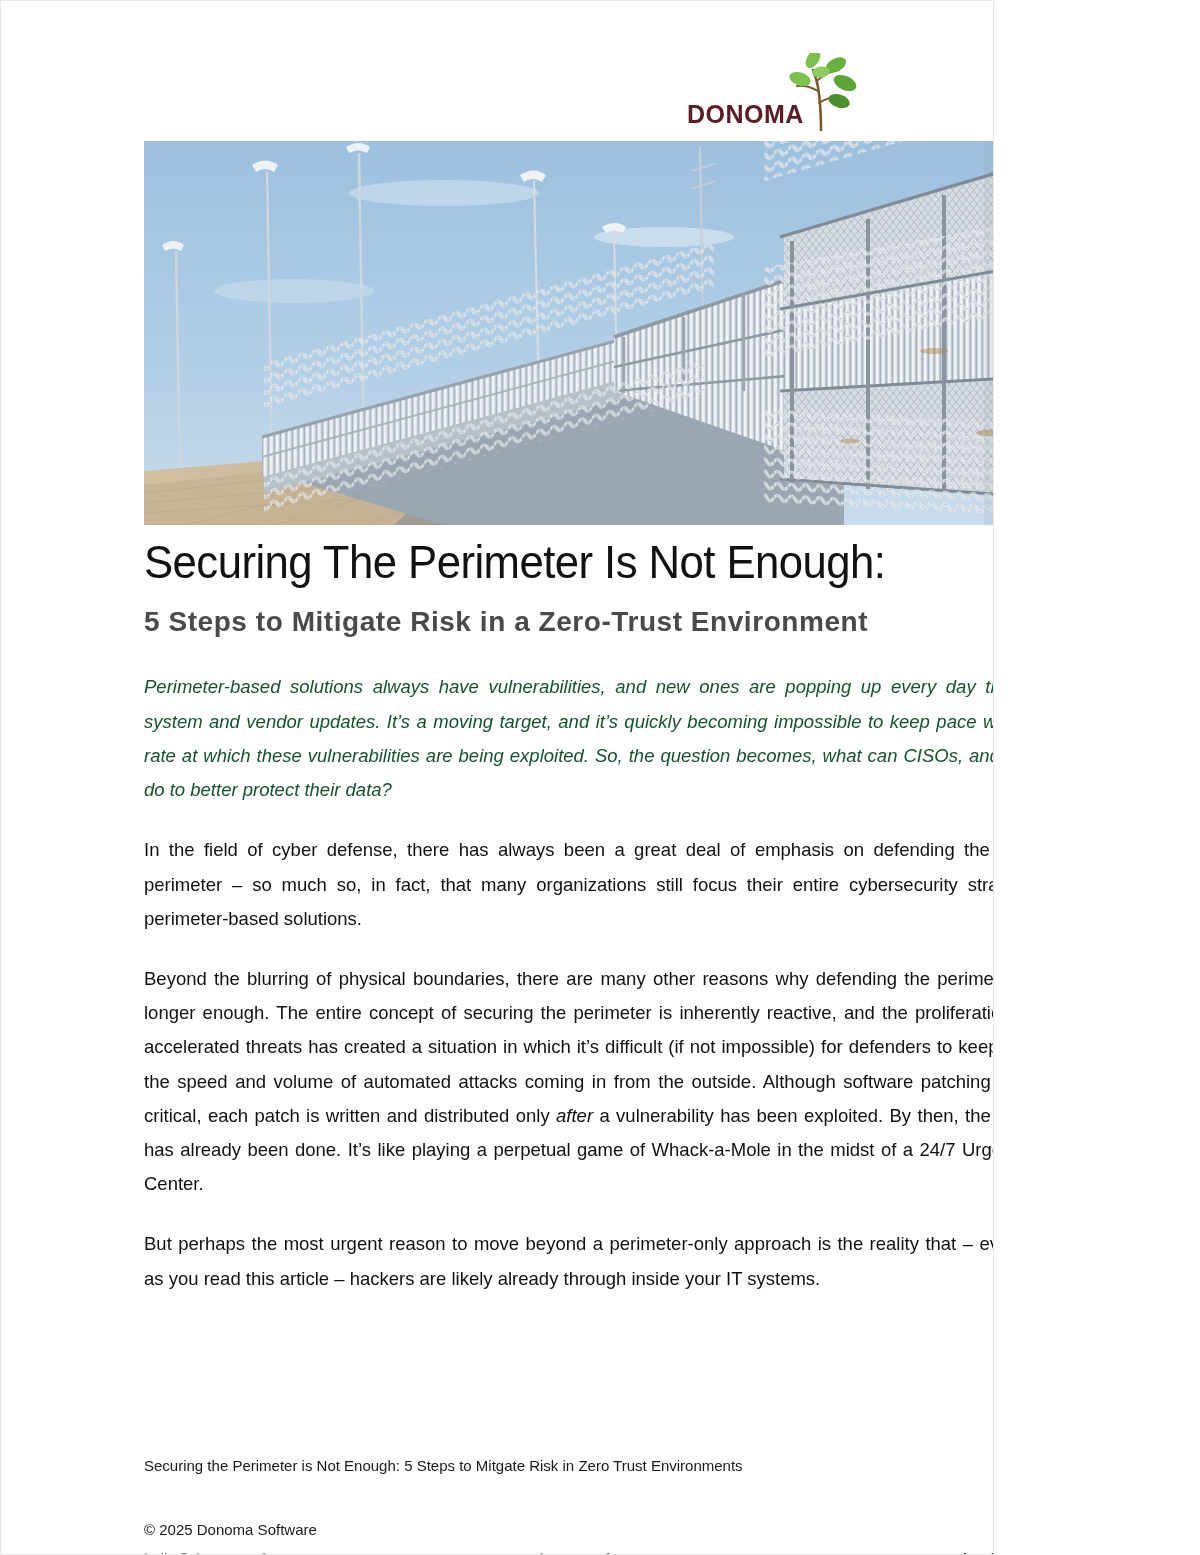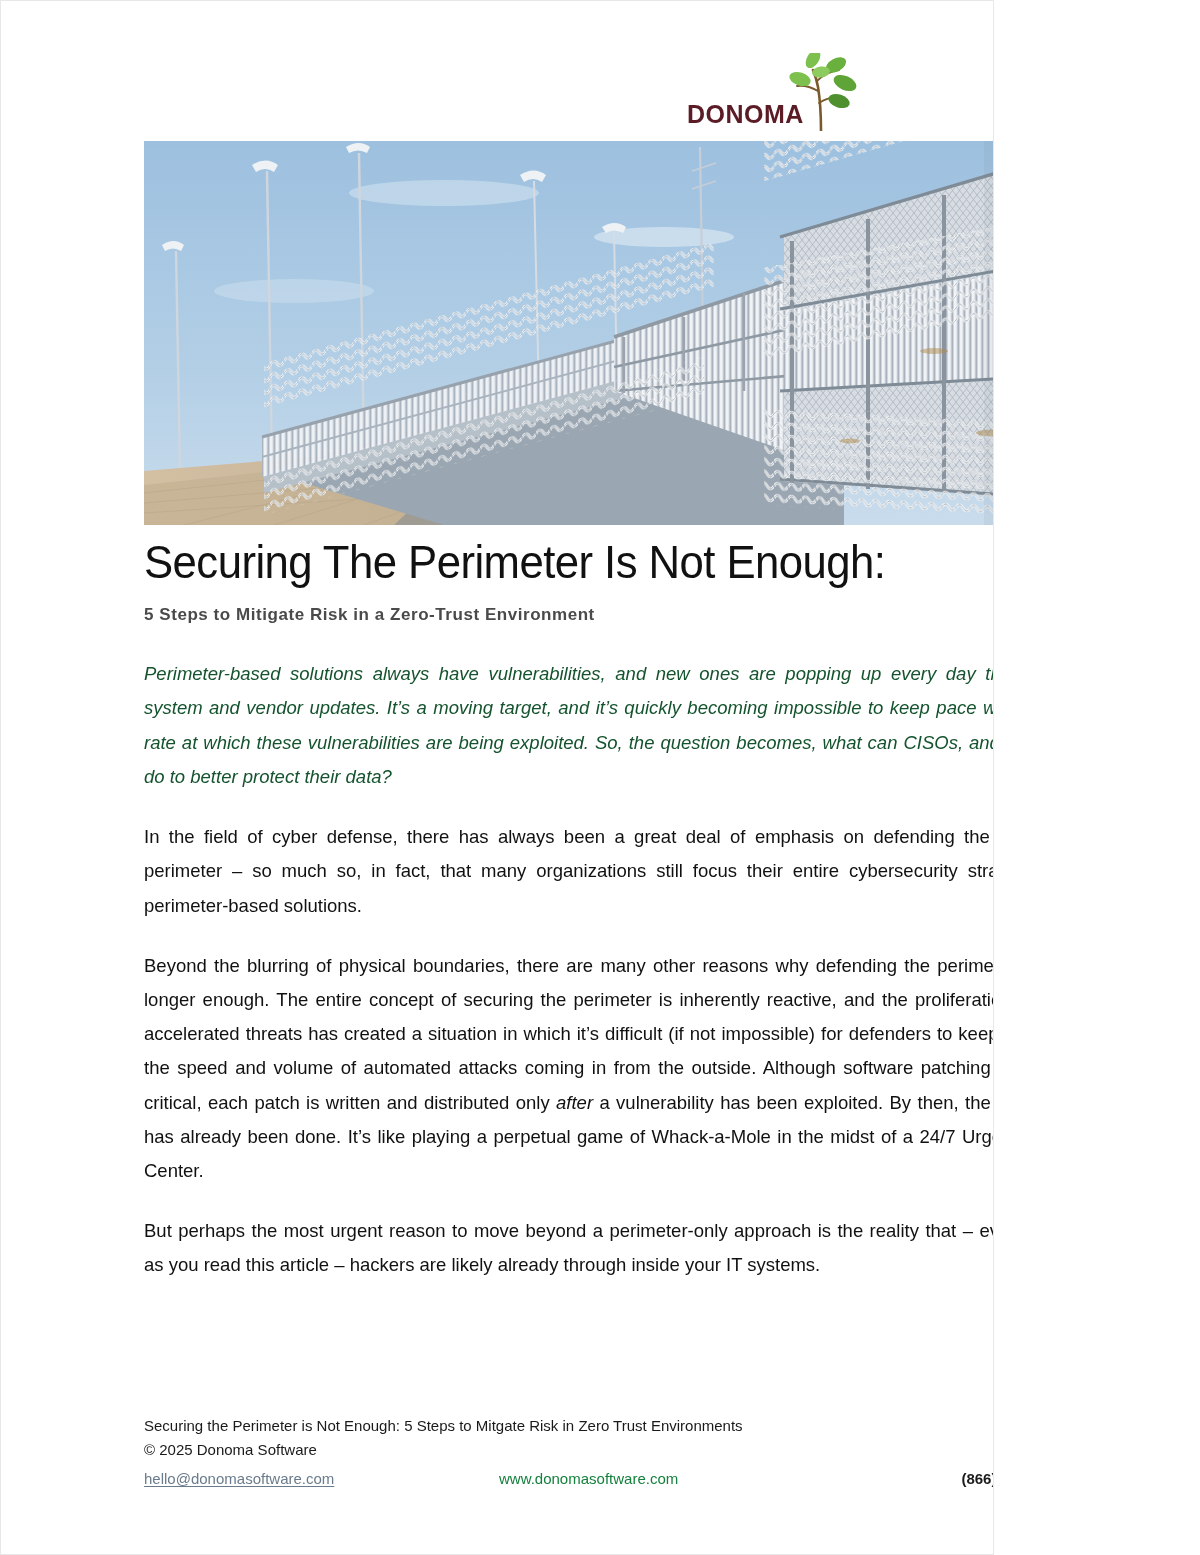--- a/index.html
+++ b/index.html
@@ -84,21 +84,21 @@
     line-height: 1.06;
     letter-spacing: -0.6px;
     margin: 0 0 18px 0;
     transform: scaleX(0.93);
     transform-origin: left center;
     white-space: nowrap;
   }
 
   .doc-subtitle {
     font-family: "Liberation Sans", sans-serif;
-    font-size: 17px;
+    font-size: 28px;
     font-weight: bold;
     color: #4a4a4a;
     letter-spacing: 0.55px;
     margin: 0 0 32px 0;
     line-height: 1.2;
   }
 
   .byline {
     font-size: 17.5px;
     color: #1a1a1a;
@@ -128,21 +128,21 @@
   
   .footer {
     position: absolute;
     left: 143px;
     top: 1413px;
     width: 920px;
     font-size: 15px;
     color: #1a1a1a;
     line-height: 1.62;
   }
-  .footer-line { white-space: nowrap; }
+  .footer-line { white-space: nowrap; margin-top: 40px; }
   .footer-contact {
     position: relative;
     margin-top: 4px;
     height: 22px;
   }
   .footer-email {
     position: absolute;
     left: 0;
     top: 0;
     color: #6a7b8c;

